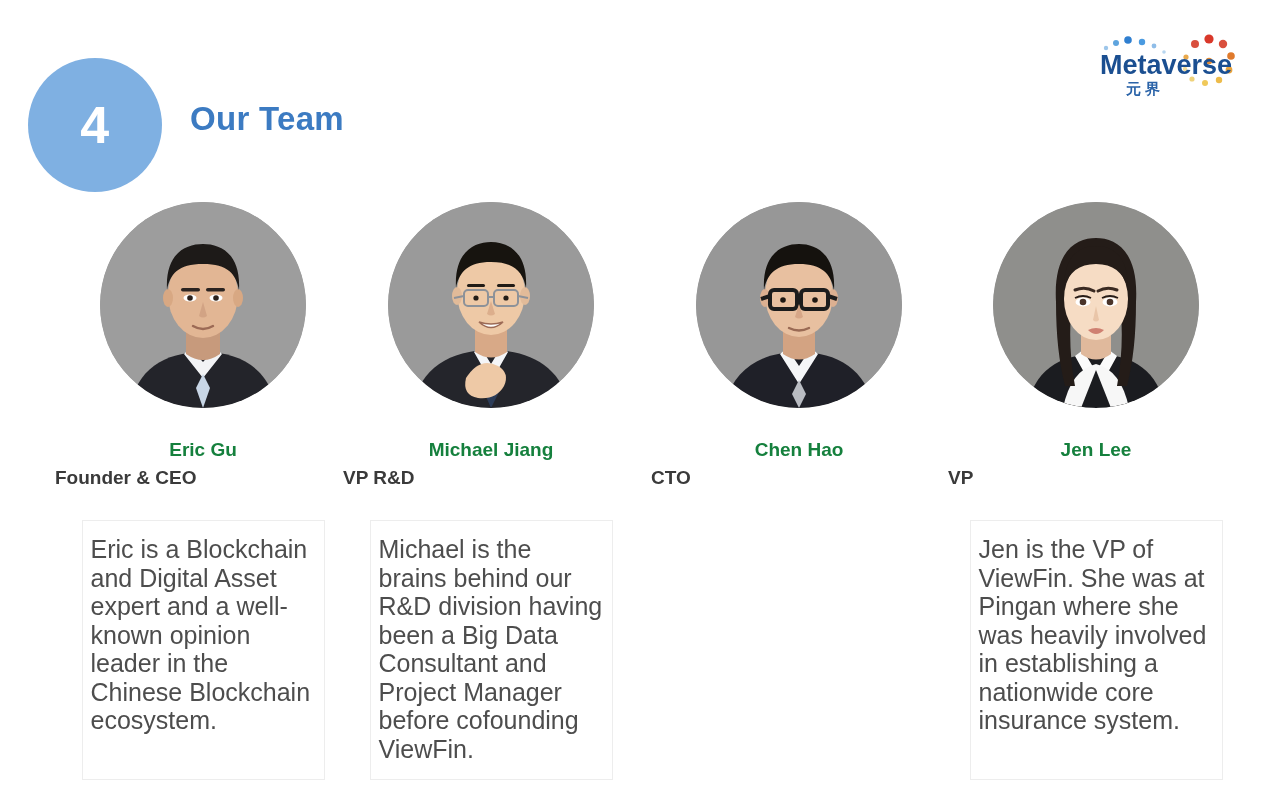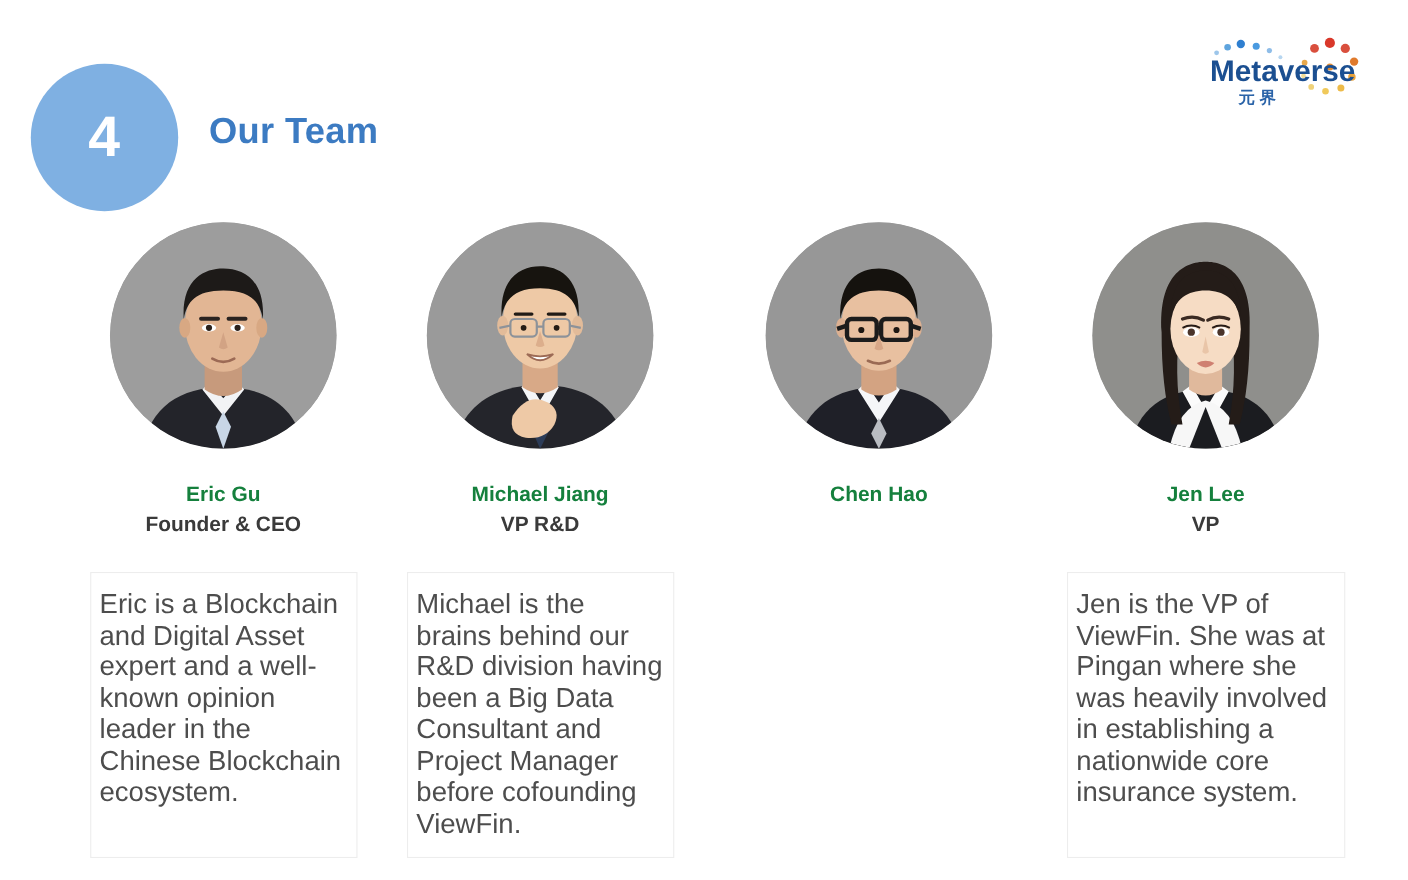--- a/index.html
+++ b/index.html
@@ -100,21 +100,21 @@
   .member-name {
     text-align: center;
     font-size: 19px;
     font-weight: bold;
     color: #15803d;
     margin-top: 32px;
     line-height: 1.0;
     font-family: "Liberation Sans", sans-serif;
   }
   .member-role {
-    text-align: center;
+    text-align: left;
     font-size: 19px;
     font-weight: bold;
     color: #3a3a3a;
     margin-top: 9px;
     line-height: 1.0;
     font-family: "Liberation Sans", sans-serif;
   }
 
   .member-bio {
     margin: 33px auto 16px auto;
@@ -289,20 +289,21 @@
             <path d="M132 94 L141 97"></path>
           </g>
           <circle cx="87" cy="98" r="2.8" fill="#1e1712"></circle>
           <circle cx="119" cy="98" r="2.8" fill="#1e1712"></circle>
           <path d="M103 102 L99 115 q4 3 8 0 Z" fill="#d6a687"></path>
           <path d="M93 126 q10 5 20 0" stroke="#9a6a54" stroke-width="2.4" fill="none" stroke-linecap="round"></path>
         </g>
       </svg>
     </div>
     <div class="member-name">Chen Hao</div>
+    <div class="member-role">CTO</div>
   </div>
 
   <div class="team-member member-4">
     <div class="avatar-wrap">
       <svg class="avatar-svg" viewBox="0 0 206 206" xmlns="http://www.w3.org/2000/svg">
         <defs>
           <clipPath id="c4">
               <circle cx="103" cy="103" r="103"></circle>
             </clipPath>
         </defs>

